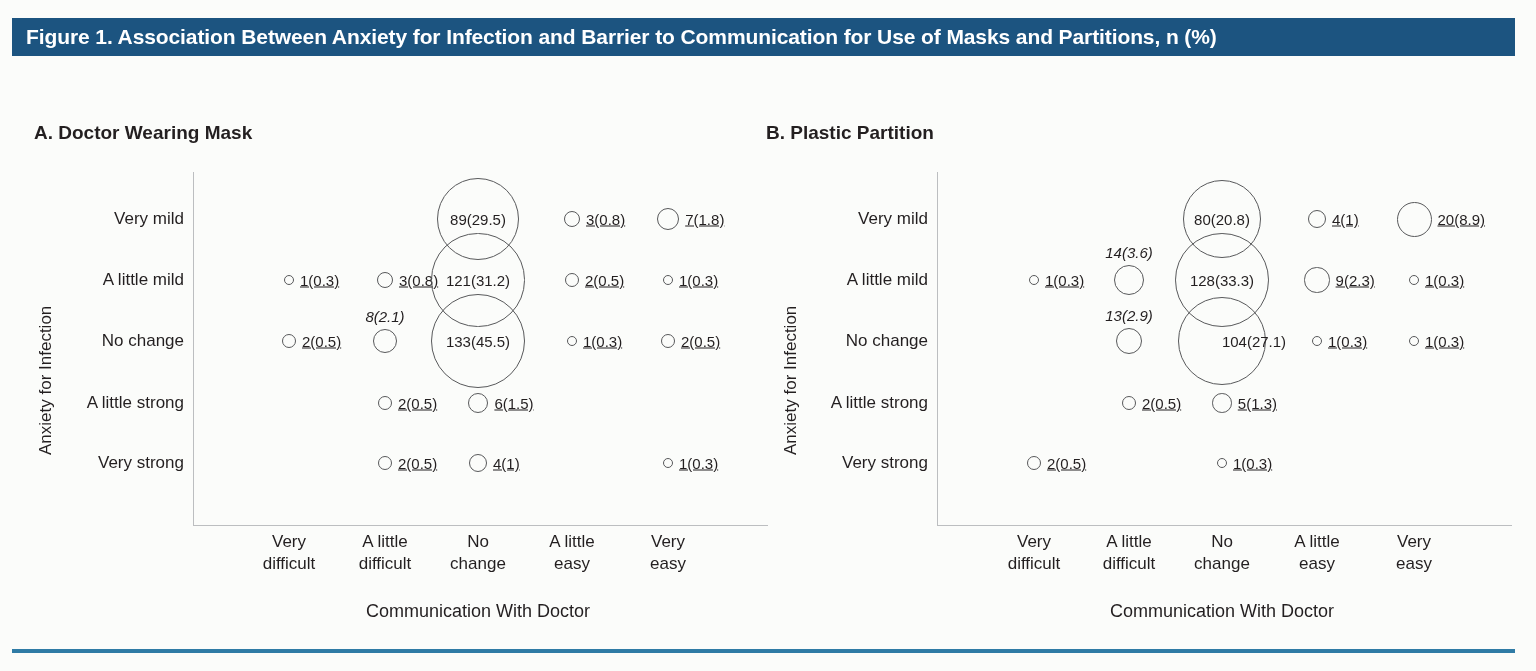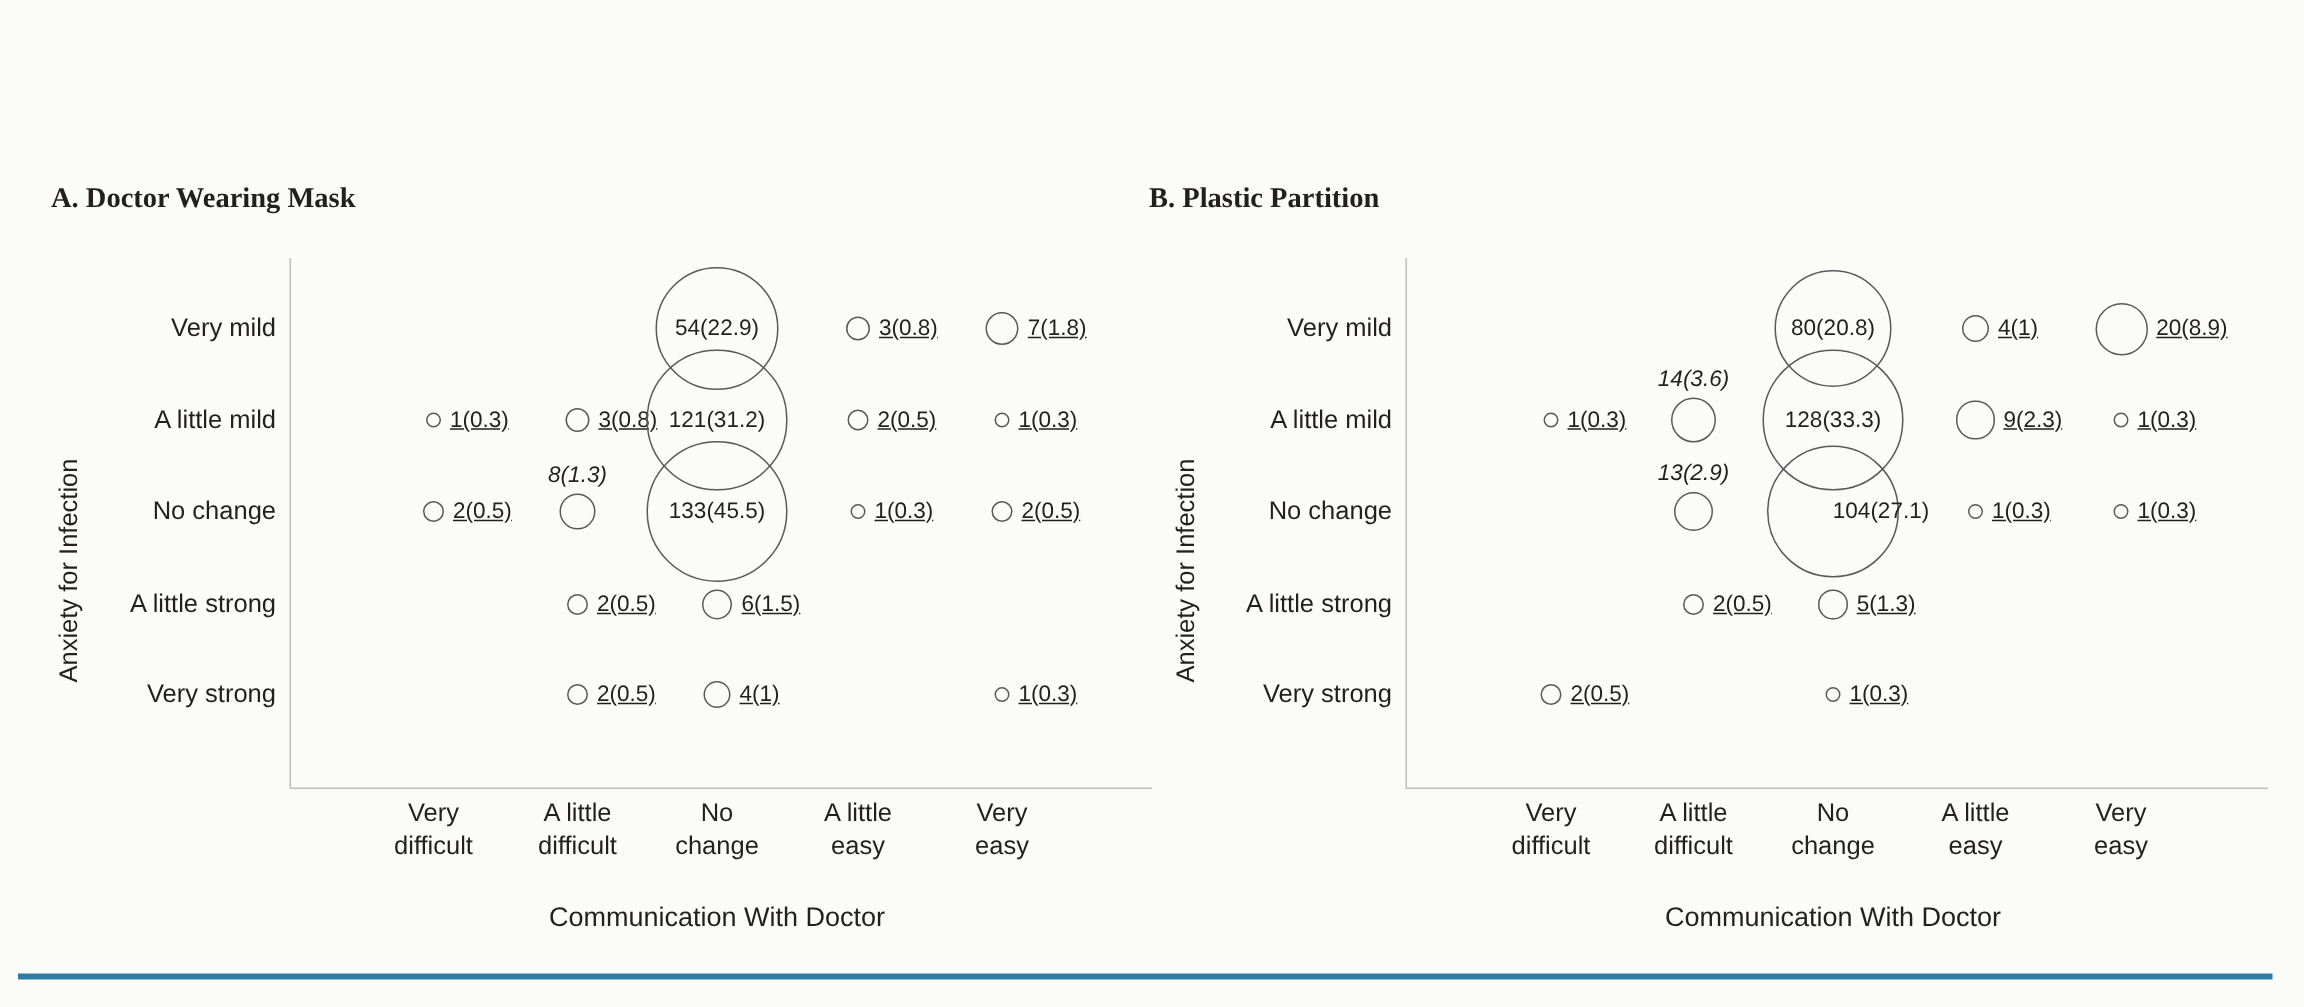--- a/index.html
+++ b/index.html
@@ -27,21 +27,21 @@
     white-space:nowrap;
   }
 
   
   .bottom-rule{
     position:absolute;left:12px;top:649px;width:1503px;height:4px;
     background:#2f7ba5;
   }
 
   
-  .panel{position:absolute;top:0;width:768px;height:627px;font-family:Liberation Serif, serif;}
+  .panel{position:absolute;top:0;width:768px;height:627px;}
   .panel-a{left:0;}
   .panel-b{left:768px;text-align:right;}
 
   .panel-title{
     position:absolute;font-size:19px;font-weight:bold;white-space:nowrap;
     color:#231f20;
   }
 
   
   .axis-y{position:absolute;width:1px;background:#bcbec0;}
@@ -78,20 +78,23 @@
   }
   .bubble-label.right{transform:translateY(-50%);text-decoration:underline;}
   .bubble-label.above{transform:translate(-50%,-100%);font-style:italic;}
   .bubble-label.center{transform:translate(-50%,-50%);}
 </style>
 </head>
 <body>
 
 <div id="figure-root">
 
+  <div class="title-bar">
+    <span class="title-text">Figure 1. Association Between Anxiety for Infection and Barrier to Communication for Use of Masks and Partitions, n (%)</span>
+  </div>
 
   <div class="panel panel-a">
     <div class="panel-title" style="left:34px;top:122px;">A. Doctor Wearing Mask</div>
     <div class="plot"></div>
   </div>
 
   <div class="panel panel-b">
     <div class="panel-title" style="left:-2px;top:122px;">B. Plastic Partition</div>
     <div class="plot"></div>
   </div>
@@ -120,39 +123,39 @@
     <div class="xlab" style="left: 572px; top: 531px;">
       <div>A little</div>
       <div>easy</div>
     </div>
     <div class="xlab" style="left: 668px; top: 531px;">
       <div>Very</div>
       <div>easy</div>
     </div>
     <div class="xaxis-title" style="left: 478px; top: 601px;">Communication With Doctor</div>
     <div class="bubble" style="left: 437.01px; top: 178.01px; width: 81.98px; height: 81.98px;"></div>
-    <div class="bubble-label center" style="left: 478px; top: 219px;">54(22.9)</div>
+    <div class="bubble-label center" style="left: 478px; top: 219px;">89(29.5)</div>
     <div class="bubble" style="left: 564px; top: 211px; width: 16px; height: 16px;"></div>
     <div class="bubble-label right" style="left: 586px; top: 219px;">3(0.8)</div>
     <div class="bubble" style="left: 656.8px; top: 207.8px; width: 22.4px; height: 22.4px;"></div>
     <div class="bubble-label right" style="left: 685.2px; top: 219px;">7(1.8)</div>
     <div class="bubble" style="left: 284px; top: 275px; width: 10px; height: 10px;"></div>
     <div class="bubble-label right" style="left: 300px; top: 280px;">1(0.3)</div>
     <div class="bubble" style="left: 377px; top: 272px; width: 16px; height: 16px;"></div>
     <div class="bubble-label right" style="left: 399px; top: 280px;">3(0.8)</div>
     <div class="bubble" style="left: 431.445px; top: 233.445px; width: 93.11px; height: 93.11px;"></div>
     <div class="bubble-label center" style="left: 478px; top: 280px;">121(31.2)</div>
     <div class="bubble" style="left: 565px; top: 273px; width: 14px; height: 14px;"></div>
     <div class="bubble-label right" style="left: 585px; top: 280px;">2(0.5)</div>
     <div class="bubble" style="left: 663px; top: 275px; width: 10px; height: 10px;"></div>
     <div class="bubble-label right" style="left: 679px; top: 280px;">1(0.3)</div>
     <div class="bubble" style="left: 282px; top: 334px; width: 14px; height: 14px;"></div>
     <div class="bubble-label right" style="left: 302px; top: 341px;">2(0.5)</div>
     <div class="bubble" style="left: 373px; top: 329px; width: 24px; height: 24px;"></div>
-    <div class="bubble-label above" style="left: 385px; top: 325px;">8(1.3)</div>
+    <div class="bubble-label above" style="left: 385px; top: 325px;">8(2.1)</div>
     <div class="bubble" style="left: 430.785px; top: 293.785px; width: 94.43px; height: 94.43px;"></div>
     <div class="bubble-label center" style="left: 478px; top: 341px;">133(45.5)</div>
     <div class="bubble" style="left: 567px; top: 336px; width: 10px; height: 10px;"></div>
     <div class="bubble-label right" style="left: 583px; top: 341px;">1(0.3)</div>
     <div class="bubble" style="left: 661px; top: 334px; width: 14px; height: 14px;"></div>
     <div class="bubble-label right" style="left: 681px; top: 341px;">2(0.5)</div>
     <div class="bubble" style="left: 378px; top: 396px; width: 14px; height: 14px;"></div>
     <div class="bubble-label right" style="left: 398px; top: 403px;">2(0.5)</div>
     <div class="bubble" style="left: 467.6px; top: 392.6px; width: 20.8px; height: 20.8px;"></div>
     <div class="bubble-label right" style="left: 494.4px; top: 403px;">6(1.5)</div>

